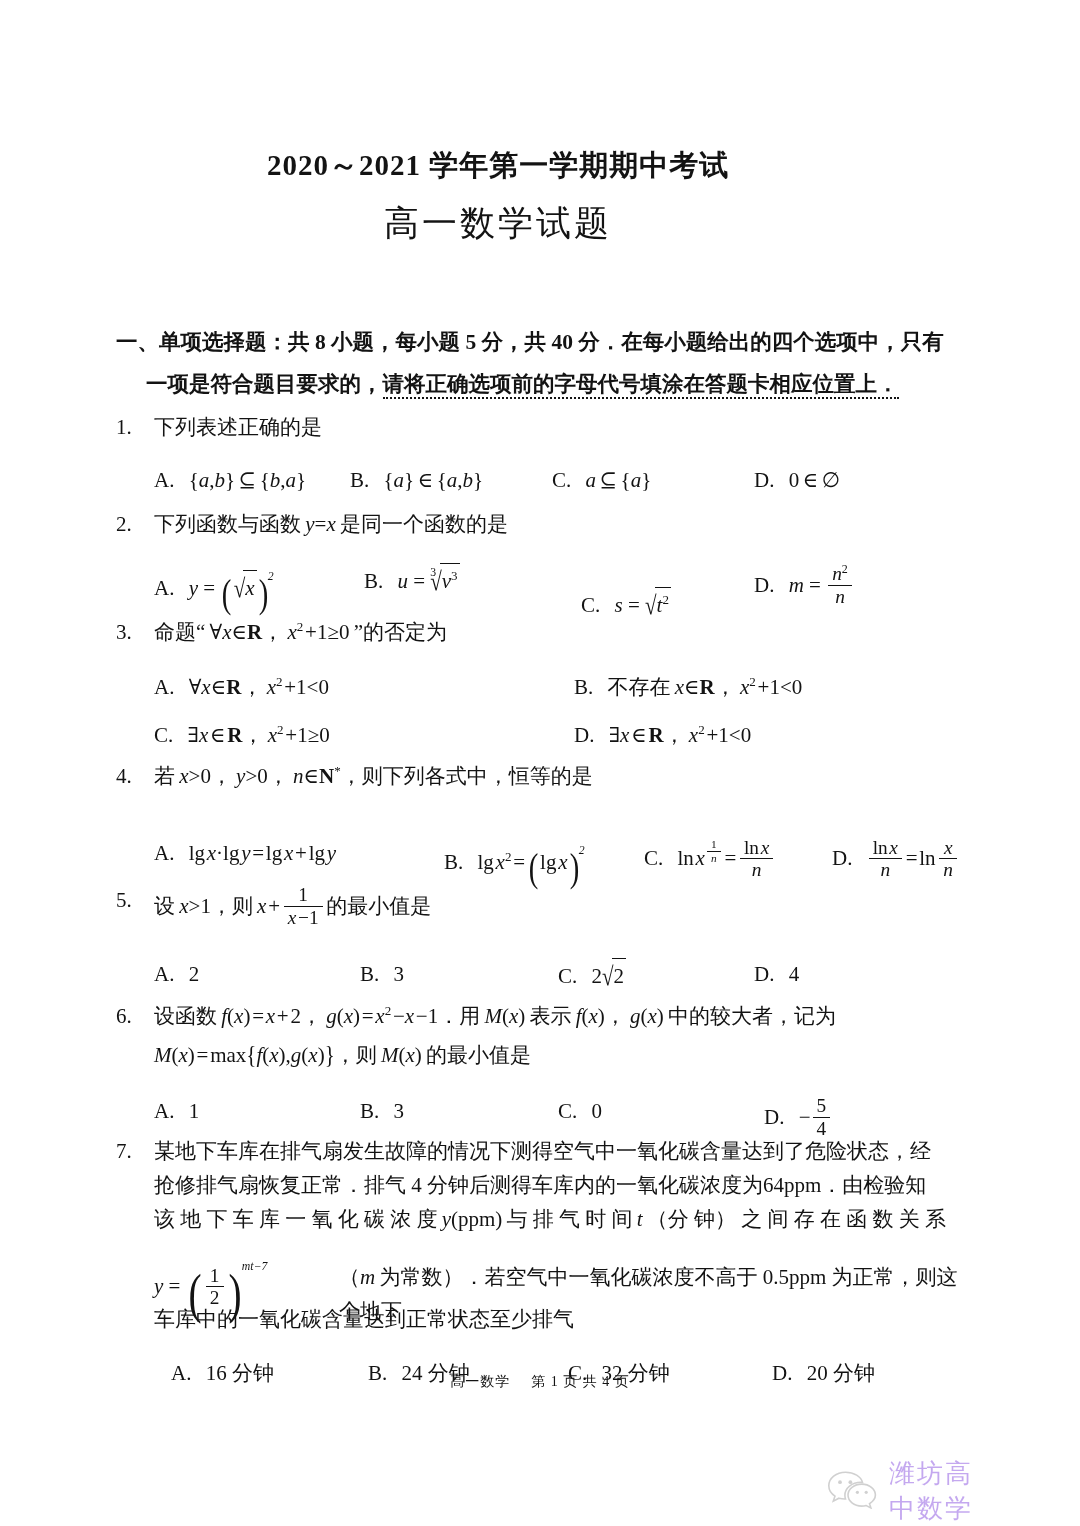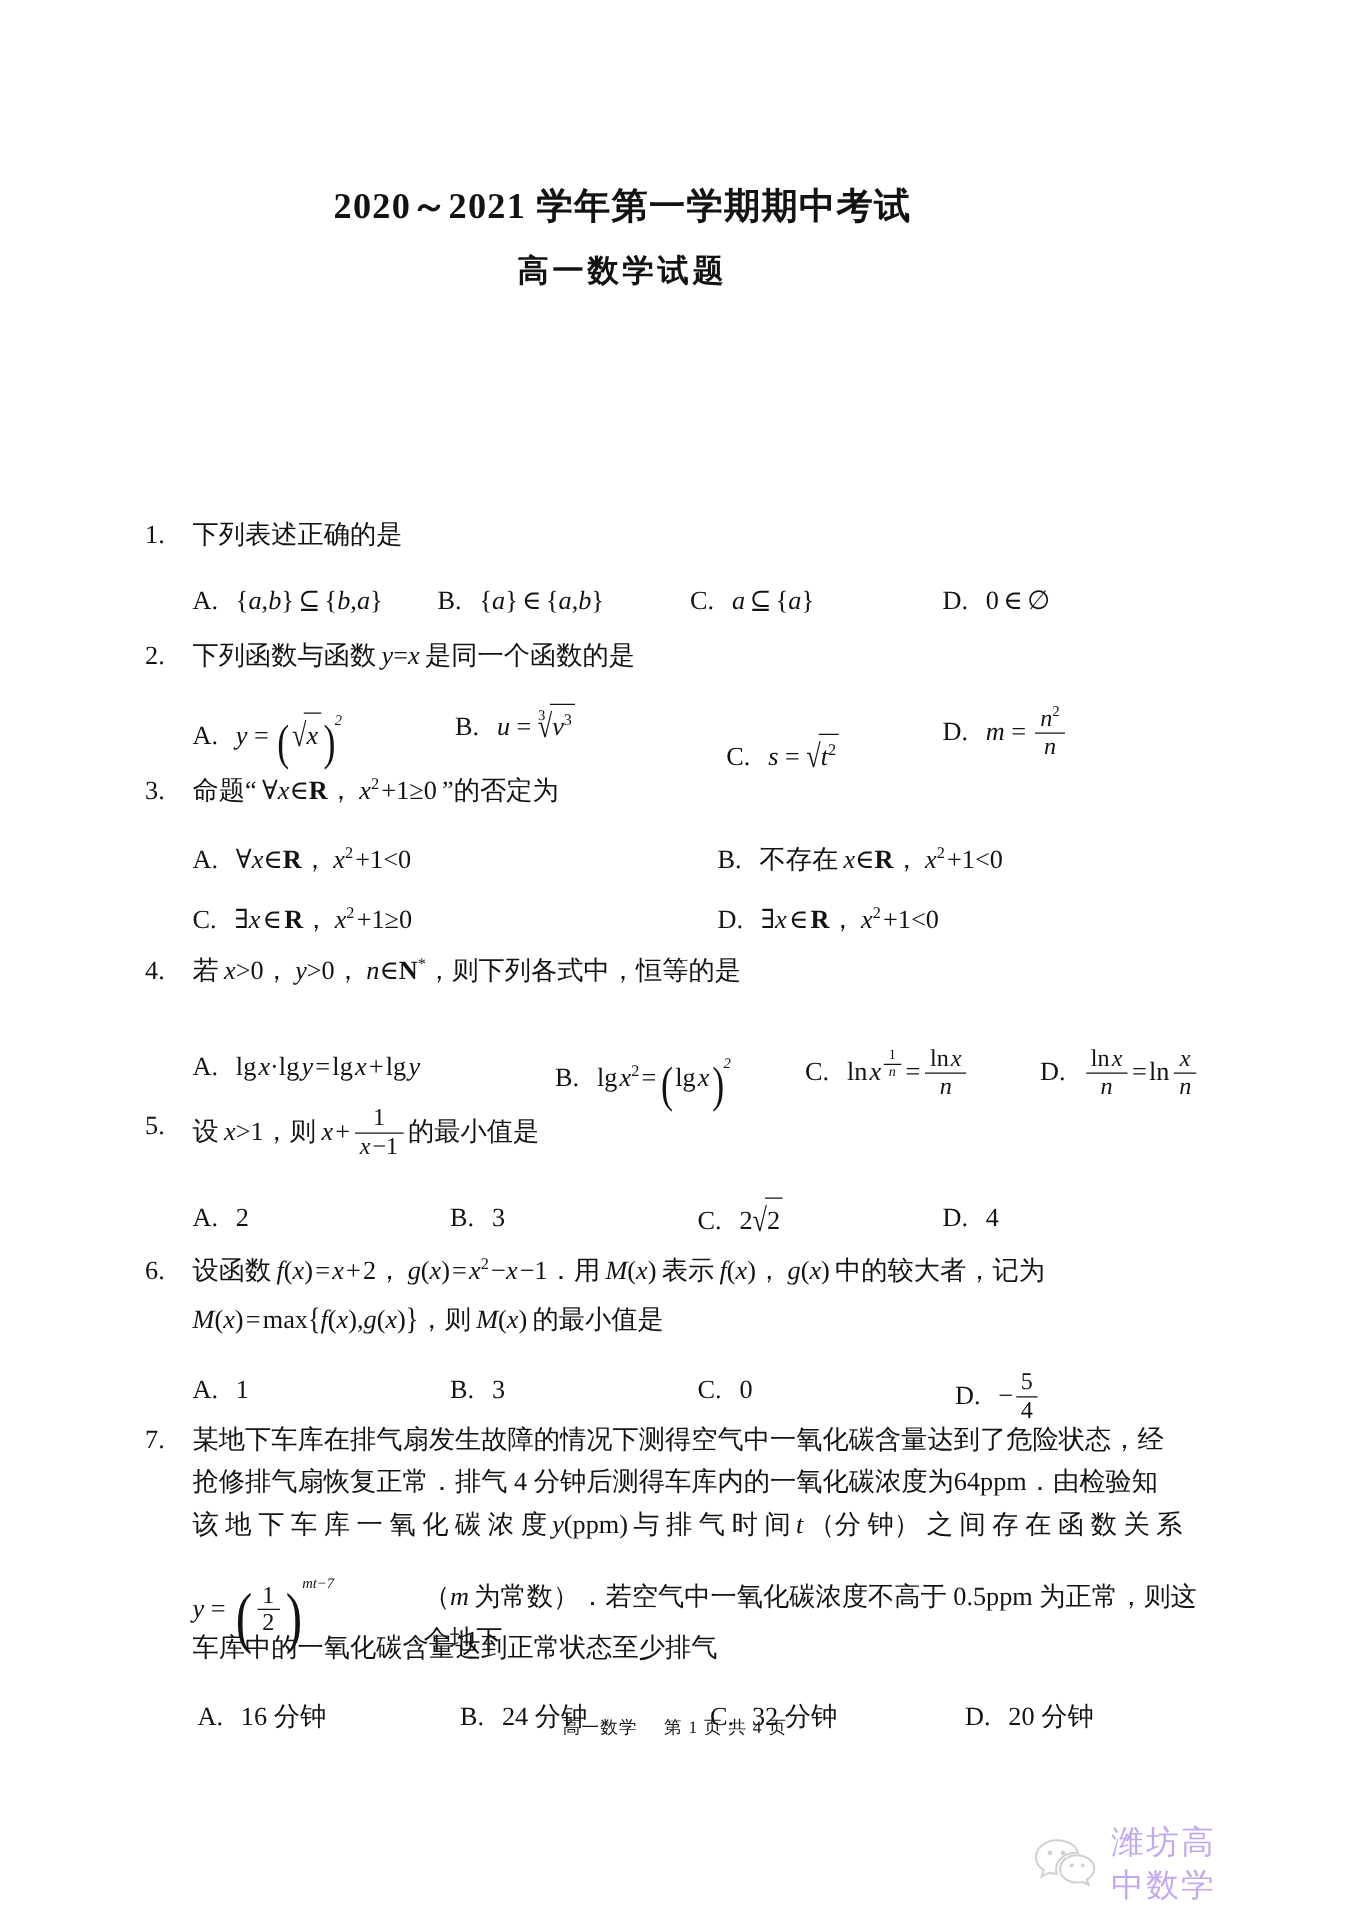--- a/index.html
+++ b/index.html
@@ -25,22 +25,22 @@
   
   .exam-header { text-align: center; }
   .exam-title {
     font-size: 29px;
     font-weight: bold;
     letter-spacing: 1px;
     padding-top: 148px;
     line-height: 1.2;
   }
   .exam-subject {
-    font-size: 25px;
-    font-weight: bold;
+    font-size: 35px;
+    font-weight: normal;
     letter-spacing: 3px;
     margin-top: 20px;
     line-height: 1.2;
   }
   .exam-meta {
     font-size: 21px;
     margin-top: 20px;
     letter-spacing: 0.5px;
   }
   .exam-meta .gap { display: inline-block; width: 44px; }
@@ -174,20 +174,24 @@
 </head>
 <body>
 
 <div class="page">
 
   <div class="exam-header">
     <div class="exam-title">2020～2021 学年第一学期期中考试</div>
     <div class="exam-subject">高一数学试题</div>
   </div>
 
+  <div class="section-head">
+    <span>一、单项选择题：共 8 小题，每小题 5 分，共 40 分．在每小题给出的四个选项中，只有</span>
+    <span class="l2"><span>一项是符合题目要求的，</span><span class="dotted">请将正确选项前的字母代号填涂在答题卡相应位置上．</span></span>
+  </div>
 
   <div class="q" style="top:411px;">
     <span class="q-num">1.</span>
     <div class="q-body">
       <span class="q-stem">下列表述正确的是</span>
       <div class="opts" style="margin-top:20px;">
         <span class="opt c1">
           <span class="lab">A.</span>
           <span class="mr">{<span class="mi">a</span>,<span class="mi">b</span>} ⊆ {<span class="mi">b</span>,<span class="mi">a</span>}</span>
         </span>
@@ -345,21 +349,21 @@
       <div style="position:relative;height:62px;margin-top:6px;">
         <span style="position:absolute;left:0;top:8px;">
           <span class="mi">y</span> = <span class="pow-outer"><span class="paren-big" style="font-size:2.6em;vertical-align:-0.34em;">(</span><span class="frac"><span class="num mr">1</span><span class="den mr">2</span></span><span class="paren-big" style="font-size:2.6em;vertical-align:-0.34em;">)</span><span class="pw" style="top:-2.0em;"><span class="mi">mt</span>−7</span></span>
         </span>
         <span style="position:absolute;left:185px;top:18px;">（<span class="mi">m</span> 为常数）．若空气中一氧化碳浓度不高于 0.5ppm 为正常，则这个地下</span>
       </div>
 
       <span class="q-stem" style="margin-top:0;font-family:Liberation Mono, monospace;">车库中的一氧化碳含量达到正常状态至少排气</span>
 
       <div class="opts" style="margin-top:18px;height:36px;">
-        <span class="opt" style="left:4px;">
+        <span class="opt" style="left:17px;">
           <span class="lab">A.</span>
           <span>16 分钟</span>
         </span>
         <span class="opt" style="left:214px;">
           <span class="lab">B.</span>
           <span>24 分钟</span>
         </span>
         <span class="opt" style="left:414px;">
           <span class="lab">C.</span>
           <span>32 分钟</span>

